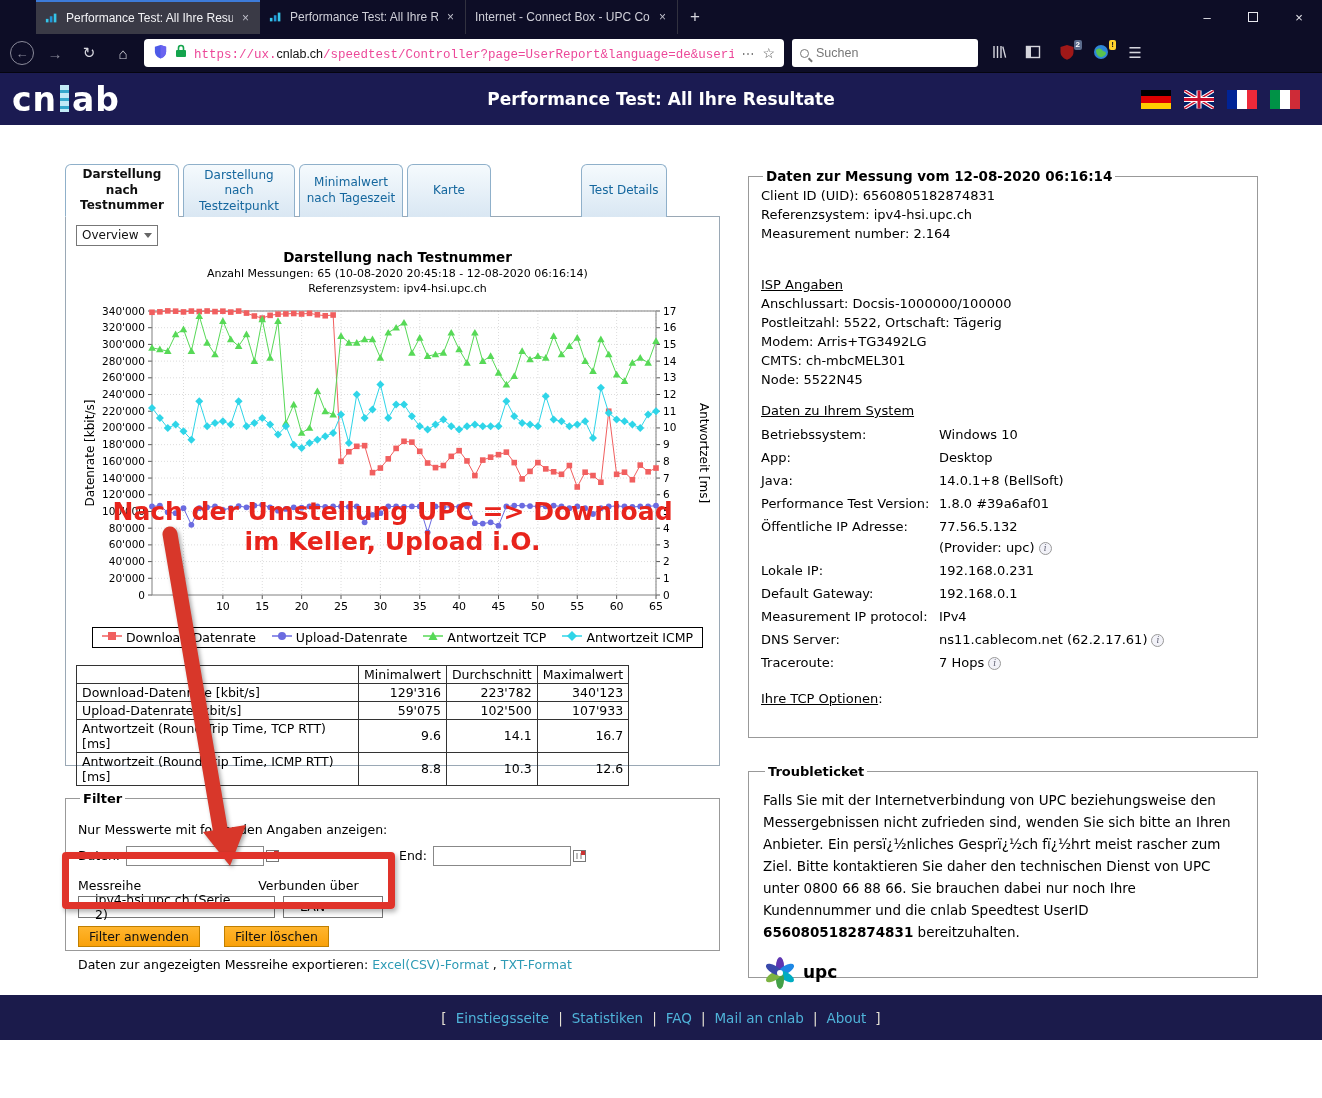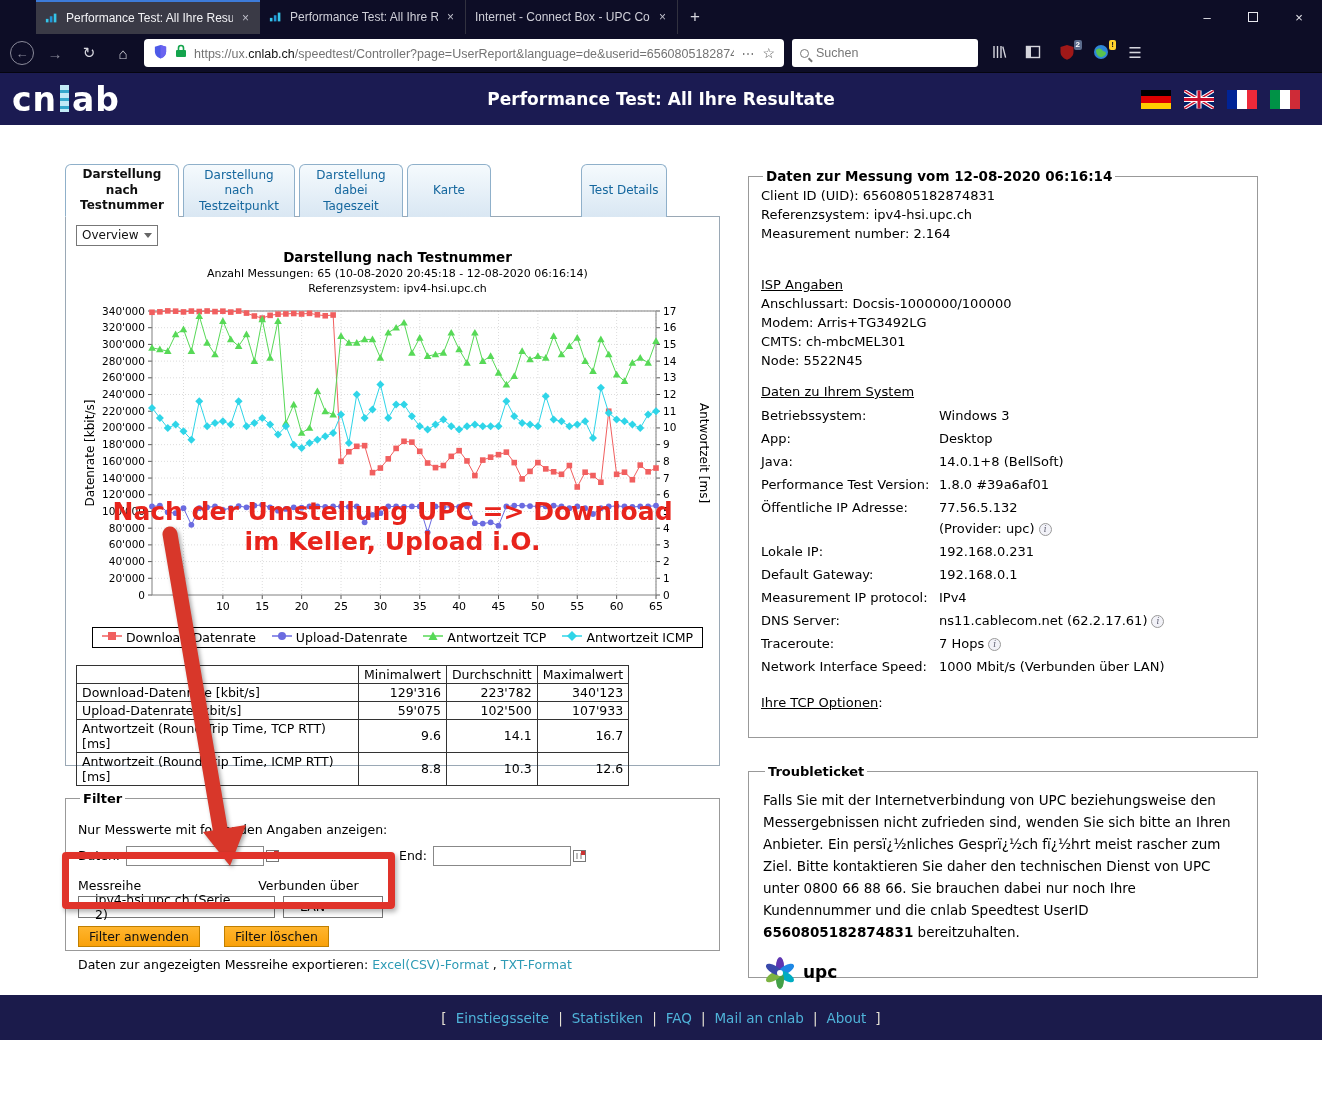--- a/index.html
+++ b/index.html
@@ -23,21 +23,21 @@
   .maxbox { width:10px; height:10px; border:1px solid #e8e8ee; display:inline-block; }
 
   .toolbar { height:39px; display:flex; align-items:center; gap:8px; padding:0 10px;
              border-bottom:1px solid #05050f; }
   .navbtn { color:#8a8a9a; font-size:15px; width:26px; text-align:center; }
   .navbtn.lit { color:#d5d5dd; }
   .backcirc { width:24px; height:24px; border:1.5px solid #8a8a9a; border-radius:50%;
               display:flex; align-items:center; justify-content:center; color:#8a8a9a; font-size:13px; }
   .urlbar { width:640px; height:28px; background:#fff; border-radius:4px; display:flex;
             align-items:center; gap:7px; padding:0 9px; }
-  .urlbar .u1,.urlbar .u3 { color:#737373; font-size:12.5px; }
+  .urlbar .u1,.urlbar .u3 { color:#ec4899; font-size:12.5px;font-family:Liberation Mono, monospace; }
   .urlbar .u2 { color:#111; font-size:12.5px; }
   .urlpath { flex:1; white-space:nowrap; overflow:hidden; }
   .dots { color:#555; font-size:13px; letter-spacing:1px; }
   .star { color:#555; font-size:14px; }
   .searchbar { width:186px; height:28px; background:#fff; border-radius:3px; display:flex;
                align-items:center; gap:7px; padding:0 8px; color:#777; font-size:12.5px; }
   .mag { width:9px; height:9px; border:1.6px solid #777; border-radius:50%; position:relative; flex:none; }
   .mag::after { content:""; position:absolute; width:5px; height:1.6px; background:#777;
                 transform:rotate(45deg); left:7px; top:9px; }
   .toolicon { position:relative; width:26px; text-align:center; color:#d5d5dd; font-size:15px; }
@@ -247,21 +247,21 @@
         </svg></span>
     <span class="flag flag-fr"></span>
     <span class="flag flag-it"></span>
   </div>
 </div>
 
 <div class="leftcol">
   <div class="uitabs">
     <div class="uitab w1 active">Darstellung nach Testnummer</div>
     <div class="uitab w2">Darstellung nach Testzeitpunkt</div>
-    <div class="uitab w3">Darstellung dabei Tageszeit</div>
+    <div class="uitab w3">Minimalwert nach Tageszeit</div>
     <div class="uitab w4">Karte</div>
     <div class="uitab w5">Test Details</div>
   </div>
   <div class="panel">
     <div class="ovselect">
       <span>Overview</span>
       <span class="chev"></span>
     </div>
     <div class="charttitle">Darstellung nach Testnummer</div>
     <div class="chartsub">Anzahl Messungen: 65 (10-08-2020 20:45:18 - 12-08-2020 06:16:14)</div>
@@ -771,28 +771,29 @@
 <div class="rightcol">
   <fieldset class="measure">
     <legend>Daten zur Messung vom 12-08-2020 06:16:14</legend>
     <div class="mline">Client ID (UID): 6560805182874831</div>
     <div class="mline">Referenzsystem: ipv4-hsi.upc.ch</div>
     <div class="mline">Measurement number: 2.164</div>
     <div class="gap16"></div>
       <div class="gap16"></div>
     <div class="sectitle">ISP Angaben</div>
     <div class="mline">Anschlussart: Docsis-1000000/100000</div>
+    <div class="mline">Postleitzahl: 5522, Ortschaft: Tägerig</div>
     <div class="mline">Modem: Arris+TG3492LG</div>
     <div class="mline">CMTS: ch-mbcMEL301</div>
     <div class="mline">Node: 5522N45</div>
     <div class="gap12"></div>
     <div class="sectitle">Daten zu Ihrem System</div>
     <div class="sysrow">
         <span class="sl">Betriebssystem:</span>
-        <span class="sv">Windows 3</span>
+        <span class="sv">Windows 10</span>
       </div>
     <div class="sysrow">
         <span class="sl">App:</span>
         <span class="sv">Desktop</span>
       </div>
     <div class="sysrow">
         <span class="sl">Java:</span>
         <span class="sv">14.0.1+8 (BellSoft)</span>
       </div>
     <div class="sysrow">
@@ -816,24 +817,20 @@
         <span class="sl">Measurement IP protocol:</span>
         <span class="sv">IPv4</span>
       </div>
     <div class="sysrow">
         <span class="sl">DNS Server:</span>
         <span class="sv"><span>ns11.cablecom.net (62.2.17.61)</span><span class="info">i</span></span>
       </div>
     <div class="sysrow">
         <span class="sl">Traceroute:</span>
         <span class="sv"><span>7 Hops</span><span class="info">i</span></span>
-      </div>
-    <div class="sysrow">
-        <span class="sl">Network Interface Speed:</span>
-        <span class="sv">1000 Mbit/s (Verbunden über LAN)</span>
       </div>
     <div class="gap12"></div>
     <div class="mline"><span class="sectitle">Ihre TCP Optionen</span><span>:</span></div>
 
   </fieldset>
 
   <fieldset class="trouble">
     <legend>Troubleticket</legend>
     <p><span>Falls Sie mit der Internetverbindung von UPC beziehungsweise den Messergebnissen nicht zufrieden sind, wenden Sie sich bitte an Ihren Anbieter. Ein persï¿½nliches Gesprï¿½ch fï¿½hrt meist rascher zum Ziel. Bitte kontaktieren Sie daher den technischen Dienst von UPC unter 0800 66 88 66. Sie brauchen dabei nur noch Ihre Kundennummer und die cnlab Speedtest UserID </span><b>6560805182874831</b><span> bereitzuhalten.</span></p>
     <div class="upcrow">

